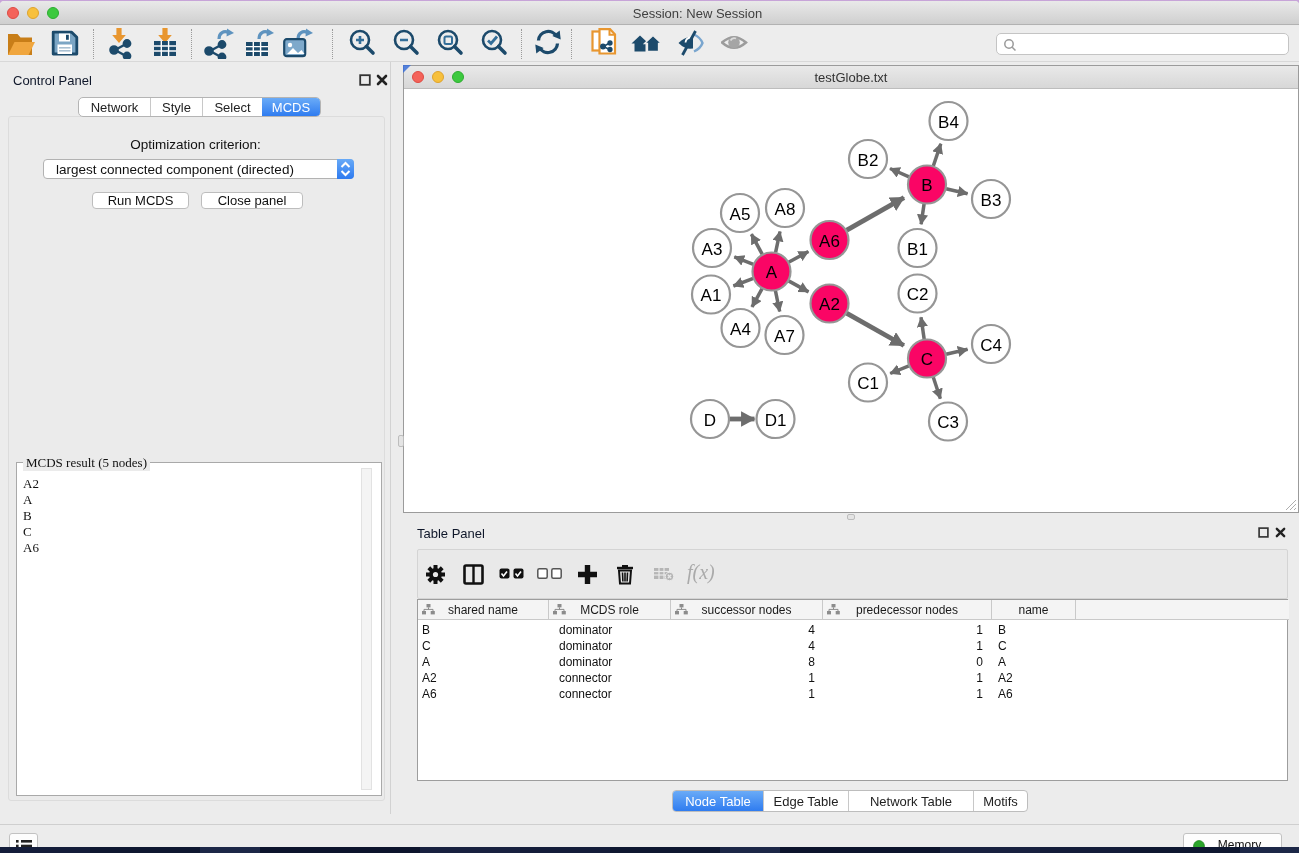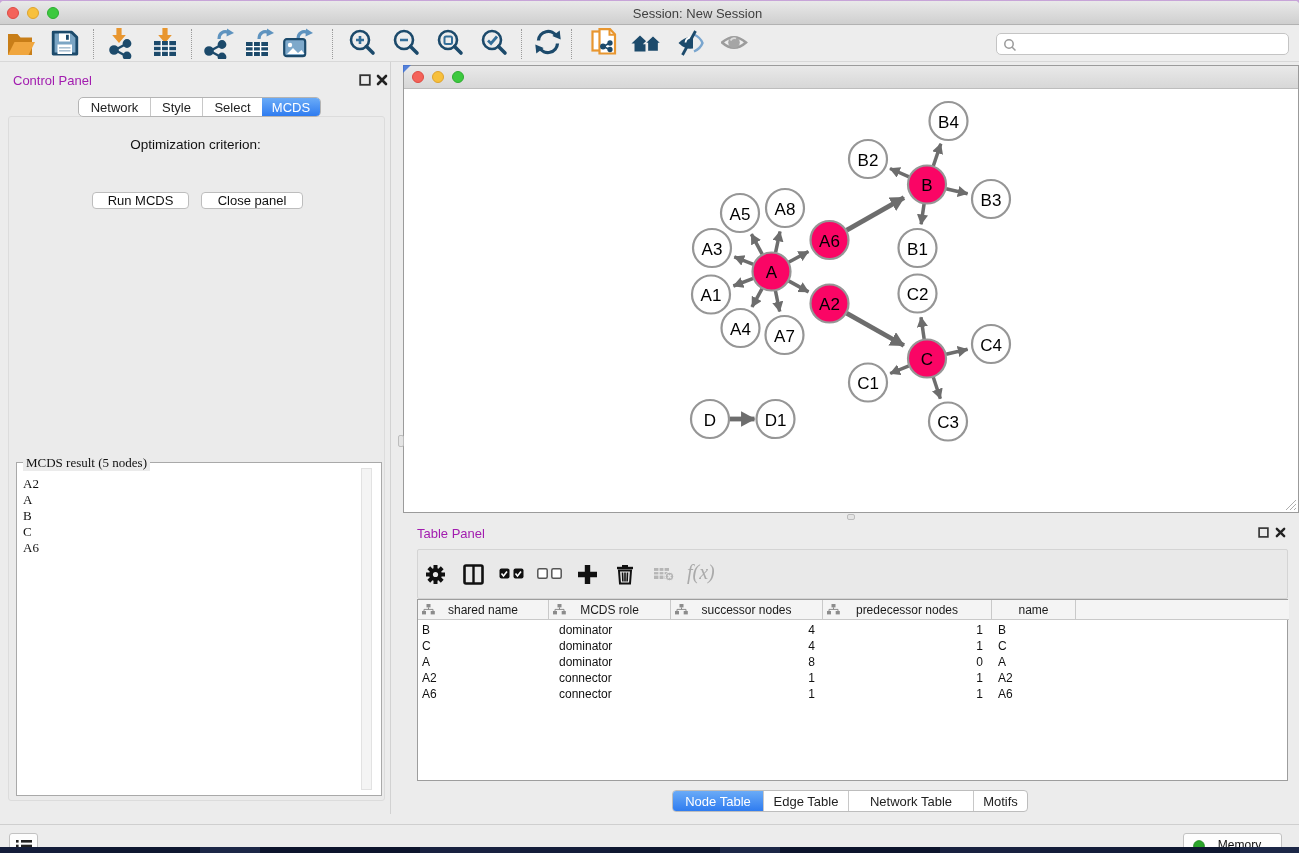--- a/index.html
+++ b/index.html
@@ -11,21 +11,21 @@
 #titlebar { position:absolute; left:0; top:0; width:1299px; height:24px; background:linear-gradient(#e9e9e9,#cfcfcf); border-bottom:1px solid #b2b2b2; border-radius:4px 4px 0 0;padding-left:48px; }
 #titlebar .t { position:absolute; top:5px; width:100%; text-align:center; font-size:13px; color:#404040; }
 .tl { position:absolute; width:12px; height:12px; border-radius:50%; top:6px; }
 
 #toolbar { position:absolute; left:0; top:25px; width:1299px; height:36px; background:#ededed; border-bottom:1px solid #d8d8d8; }
 .tsep { position:absolute; top:3px; height:30px; width:1px; border-left:1px dotted #9a9a9a; }
 .ticon { position:absolute; top:3px; }
 #searchbox { position:absolute; left:996px; top:7px; width:293px; height:22px; background:#fff; border:1px solid #c4c4c4; border-radius:5px; }
 
 #cpanel { position:absolute; left:0; top:61px; width:391px; height:752px; background:#ececec; border-right:1px solid #d2d2d2; }
-#cpanel .ptitle, #tpanel .ptitle { font-size:13px; color:#a21caf; }
+#cpanel .ptitle, #tpanel .ptitle { font-size:13px; color:#0f172a; }
 .wbtn { position:absolute; font-size:13px; color:#111; }
 #cptabs { position:absolute; left:78px; top:35px; height:20px; display:flex; background:#fff; border:1px solid #b4b4b4; border-radius:5px; overflow:hidden; }
 #cptabs div { font-size:13px; color:#222; text-align:center; line-height:19px; border-left:1px solid #c8c8c8; }
 #cptabs div:first-child { border-left:none; }
 #cptabs div.sel { background:linear-gradient(#6aabf7,#2f7cf0); color:#fff; border-left:none; }
 #cpinner { position:absolute; left:8px; top:54px; width:377px; height:685px; background:#ebebeb; border:1px solid #dcdcdc; border-radius:3px; }
 #mcdsbox { position:absolute; left:16px; top:400px; width:366px; height:334px; border:1px solid #a9a9a9; background:#fff;font-family:Liberation Serif, serif; }
 #mcdslegend { position:absolute; left:6px; top:-8px; background:#ebebeb; padding:0 3px; font-size:13px; color:#111; }
 #mcdslist { position:absolute; left:6px; top:13px; font-size:13px; color:#111; line-height:16px; }
 #mcdssb { position:absolute; right:9px; top:5px; width:11px; height:322px; background:#f4f4f4; border:1px solid #e2e2e2; }
@@ -210,36 +210,46 @@
       </svg>
     <div id="cpinner"></div>
     <div style="position:absolute;left:0;top:75px;width:391px;text-align:center;font-size:13.5px;color:#111;">Optimization criterion:</div>
     <div id="cptabs">
       <div style="width:71px">Network</div>
         <div style="width:52px">Style</div>
         <div style="width:60px">Select</div>
         <div class="sel" style="width:58px">MCDS</div>
     </div>
     <div style="position:absolute;left:43px;top:98px;"></div>
+    <div id="cpselect" style="position:absolute;left:43px;top:97px;width:311px;height:20px;background:#fff;border:1px solid #b2b2b2;border-radius:4px;">
+      <div style="position:absolute;left:12px;top:2px;font-size:13.5px;color:#111;">largest connected component (directed)</div>
+      <div style="position:absolute;right:-1px;top:-1px;width:17px;height:20px;background:linear-gradient(#68aaf7,#2d7af0);border-radius:0 4px 4px 0;">
+          <svg style="position:absolute;left:2px;top:2px" width="13" height="16" viewBox="0 0 13 16">
+            <path d="M2.5 6 L6.5 2 L10.5 6" stroke="#fff" stroke-width="2" fill="none"></path>
+            <path d="M2.5 10 L6.5 14 L10.5 10" stroke="#fff" stroke-width="2" fill="none"></path>
+          </svg>
+        </div>
+    </div>
     <div class="wbtn" style="left:92px;top:130px;width:97px;height:17px;background:#fff;border:1px solid #bdbdbd;border-radius:4px;text-align:center;line-height:16px;">Run MCDS</div>
     <div class="wbtn" style="left:201px;top:130px;width:102px;height:17px;background:#fff;border:1px solid #bdbdbd;border-radius:4px;text-align:center;line-height:16px;">Close panel</div>
     <div id="mcdsbox">
       <div id="mcdslegend">MCDS result (5 nodes)</div>
       <div id="mcdslist">A2<br>A<br>B<br>C<br>A6</div>
       <div id="mcdssb"></div>
     </div>
   </div>
   <div id="netwin">
     <svg style="position:absolute;left:-1px;top:-1px;z-index:5" width="8" height="8" viewBox="0 0 8 8">
         <path d="M0 0 h8 L0 8 z" fill="#3a6fd8" opacity="0.85"></path>
       </svg>
       <div id="nettitle">
       <span class="tl" style="left:8px;top:5px;background:#f4635a;border:1px solid #de4b44;"></span>
       <span class="tl" style="left:28px;top:5px;background:#f7c03c;border:1px solid #dfa32d;"></span>
       <span class="tl" style="left:48px;top:5px;background:#3dc93f;border:1px solid #2dad31;"></span>
+      <div class="t">testGlobe.txt</div>
     </div>
     <svg style="position:absolute;left:0;top:24px" width="894" height="423" viewBox="404 88 894 423">
         <defs>
           <marker id="ah" markerWidth="3.6" markerHeight="3.4" refX="2.8" refY="1.6" orient="auto">
             <path d="M0 0 L0 3.2 L3.0 1.6 z" fill="#6d6d6d"></path>
           </marker>
         </defs>
         <g stroke="#6d6d6d">
 <line x1="762.3" y1="252.3" x2="751.4" y2="232.1" stroke-width="3.5" marker-end="url(#ah)"></line>
 <line x1="775.6" y1="250.4" x2="780.0" y2="229.5" stroke-width="3.5" marker-end="url(#ah)"></line>

